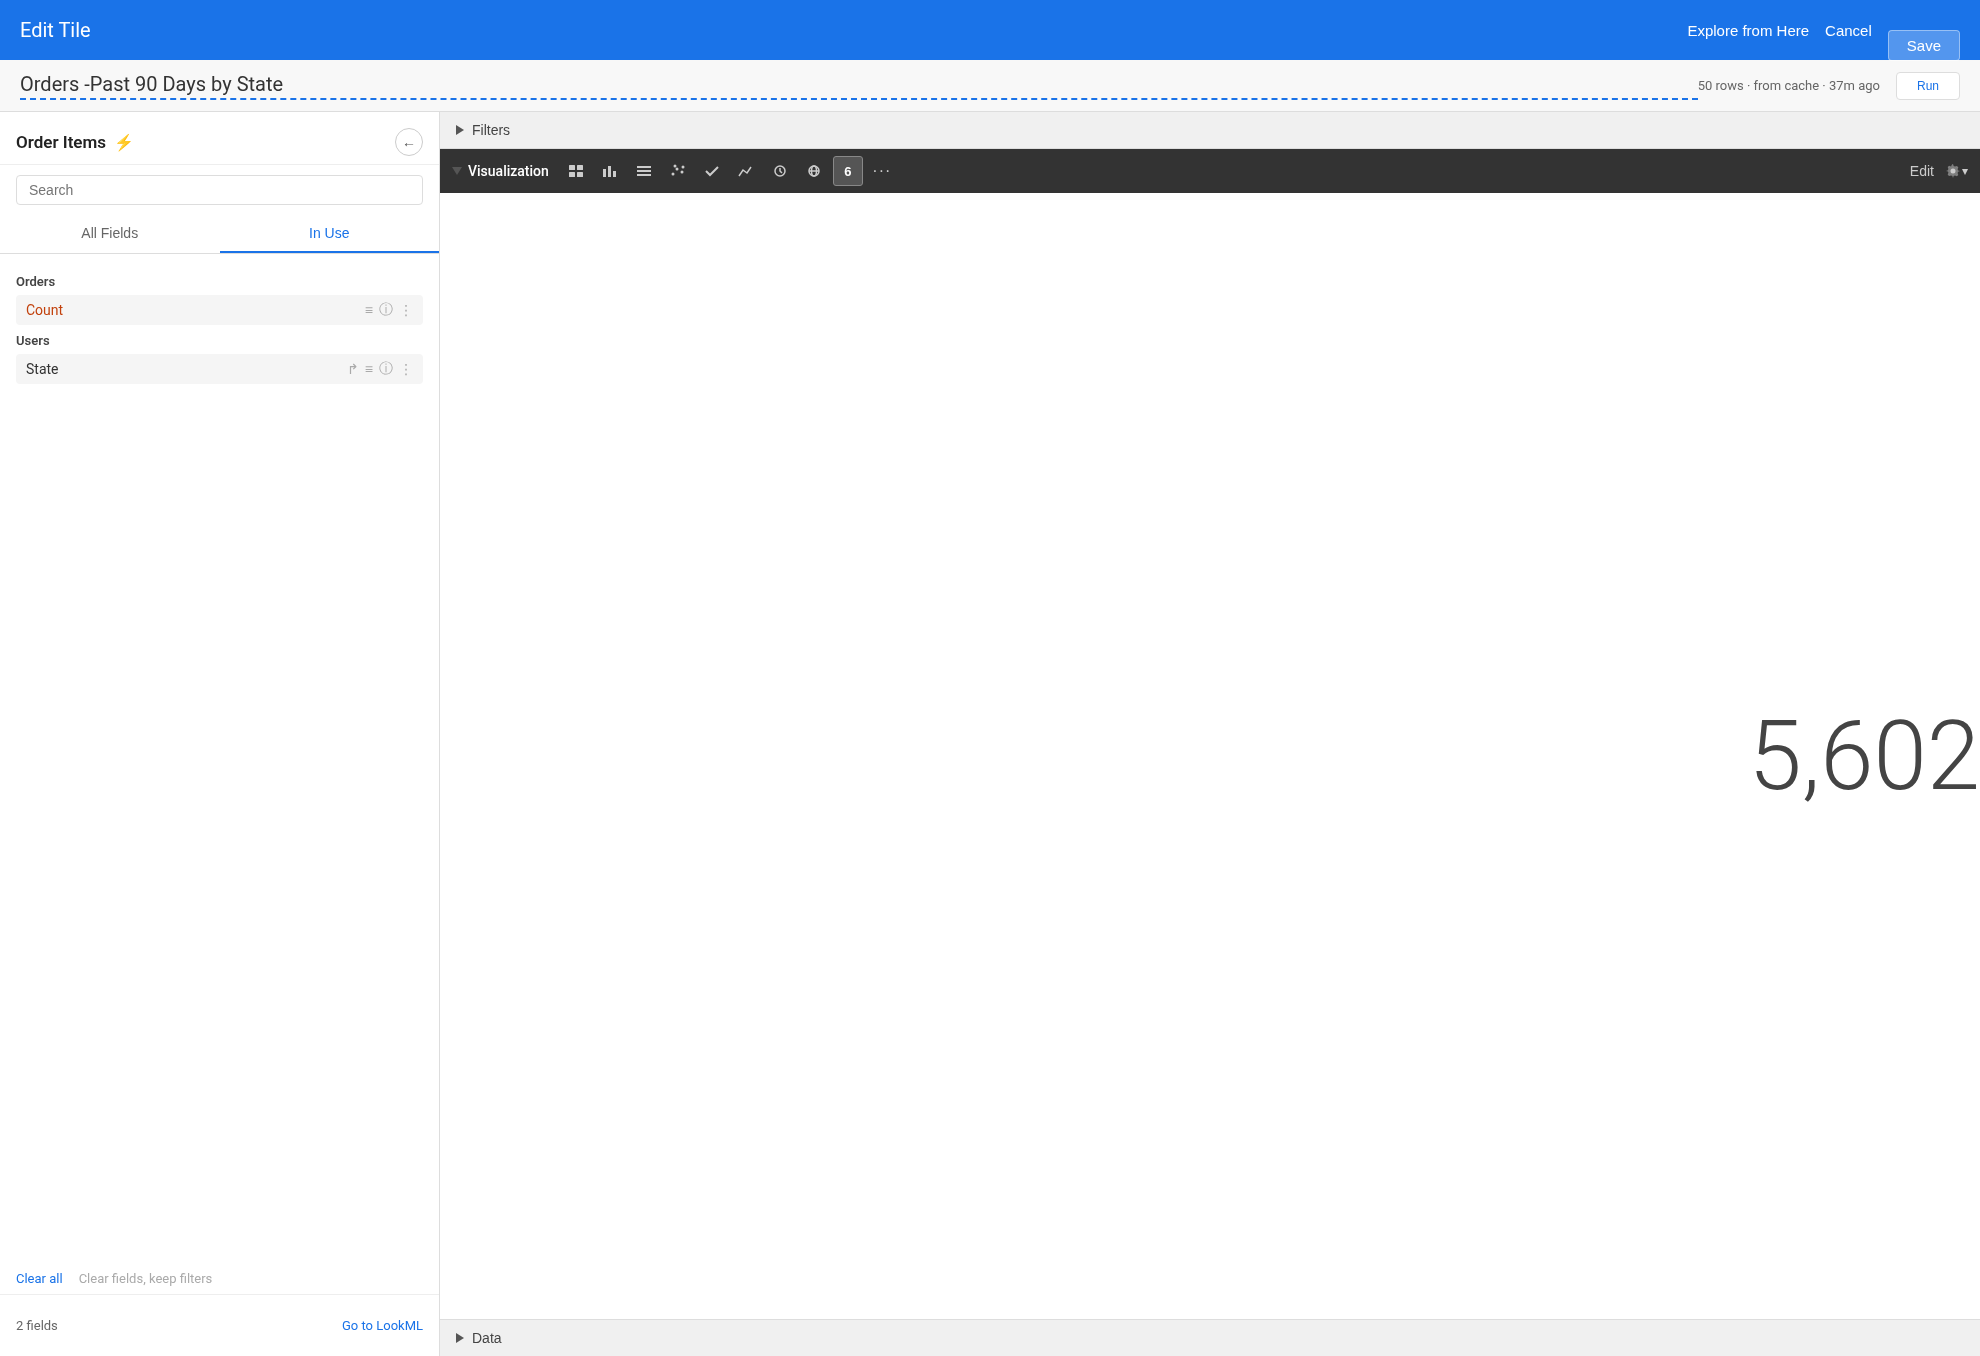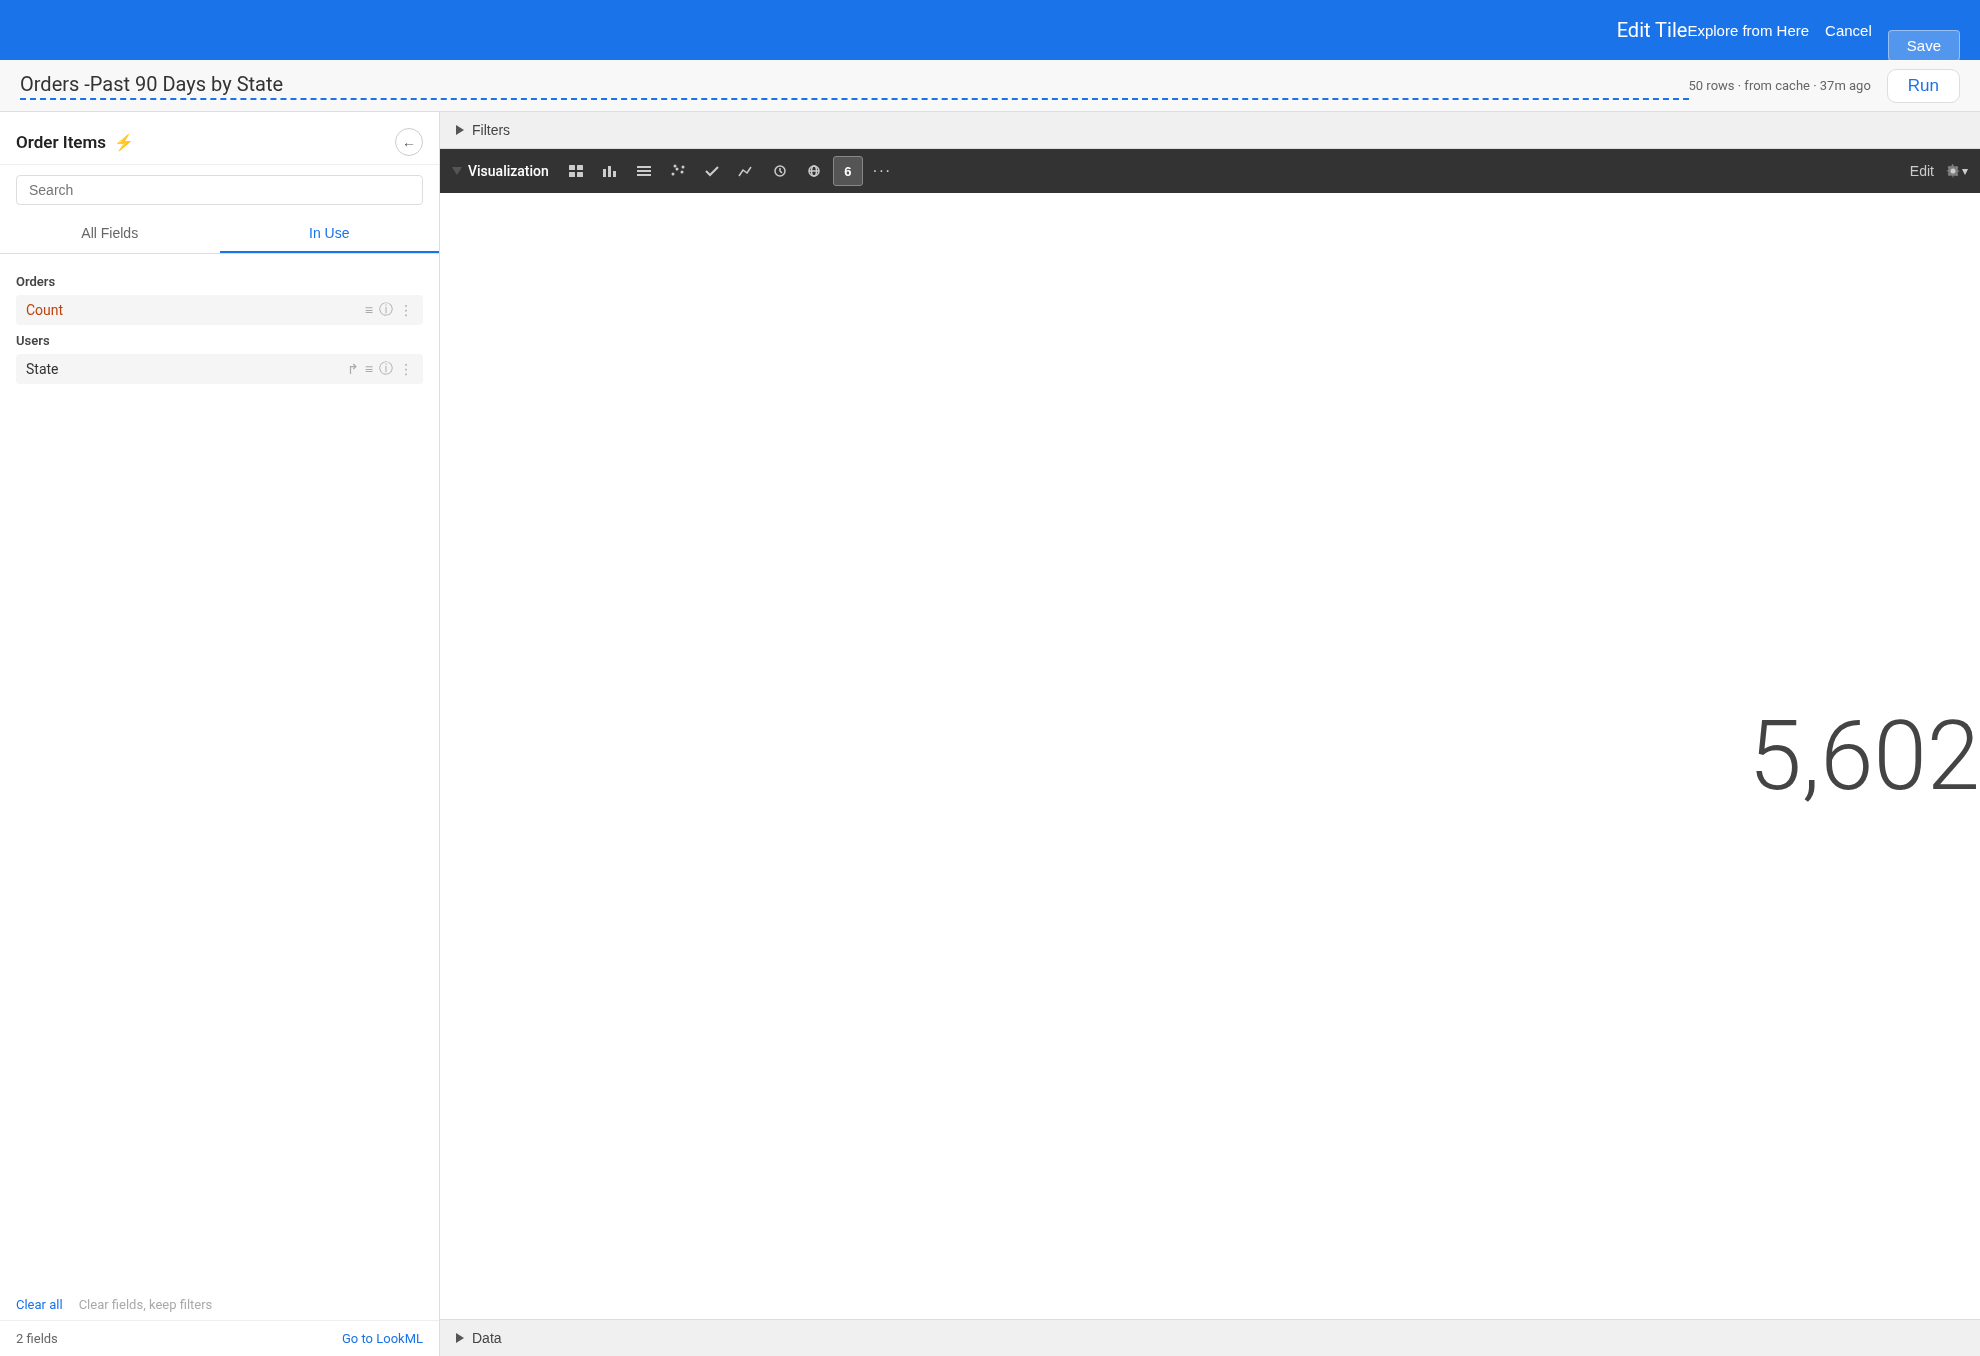--- a/index.html
+++ b/index.html
@@ -11,21 +11,20 @@
       color: white;
       display: flex;
       align-items: center;
       padding: 0 20px;
       height: 60px;
     }
     .top-header-title {
       font-size: 20px;
       font-weight: 400;
       flex: 1;
-      text-align: right;
     }
     .top-header-actions {
       display: flex;
       align-items: center;
       gap: 16px;
     }
     .header-link {
       color: white;
       background: none;
       border: none;
@@ -63,22 +62,22 @@
     .query-meta {
       font-size: 13px;
       color: #666;
       margin-right: 16px;
     }
     .run-btn {
       background: white;
       color: #1a73e8;
       border: 1px solid #ddd;
       padding: 6px 20px;
-      border-radius: 9px;
-      font-size: 17px;
+      border-radius: 4px;
+      font-size: 12px;
       cursor: pointer;
     }
 
     
     .main-layout {
       display: flex;
       height: calc(100vh - 112px);
       min-height: 700px;
     }
 
@@ -190,21 +189,21 @@
       color: #aaa;
       font-size: 14px;
       cursor: pointer;
     }
     .pivot-icon {
       color: #aaa;
       font-size: 14px;
     }
     .panel-footer {
       border-top: 1px solid #eee;
-      padding: 10px 16px;
+      padding: 23px 16px;
       display: flex;
       align-items: center;
       justify-content: space-between;
     }
     .fields-count {
       font-size: 13px;
       color: #666;
     }
     .go-lookaml-link {
       font-size: 13px;

